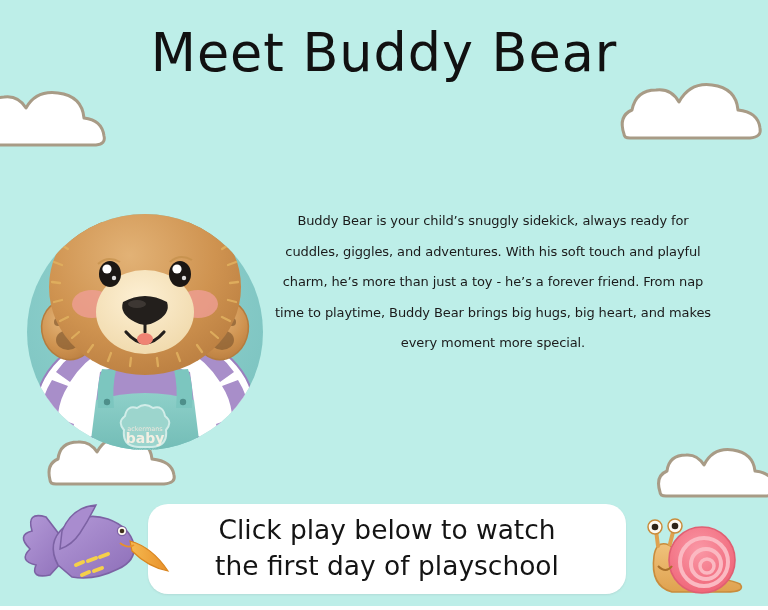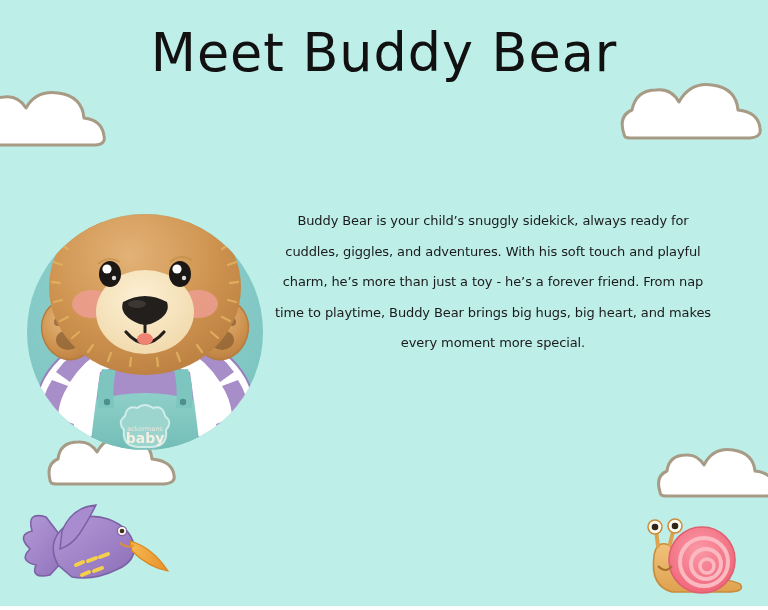--- a/index.html
+++ b/index.html
@@ -261,20 +261,26 @@
             <circle cx="166" cy="114" r="2.2" fill="#ffffff" opacity="0.85"></circle>
             <path d="M152 98 q10 -9 22 -2" stroke="#c08c46" stroke-width="2" fill="none" opacity="0.6"></path>
           </g>
         </g>
       </g>
     </svg>
   </div>
 
   <div id="body-copy">Buddy Bear is your child’s snuggly sidekick, always ready for cuddles, giggles, and adventures. With his soft touch and playful charm, he’s more than just a toy - he’s a forever friend. From nap time to playtime, Buddy Bear brings big hugs, big heart, and makes every moment more special.</div>
 
+  <div id="cta-banner">
+    <div id="cta-text">
+      <div>Click play below to watch</div>
+      <div>the first day of playschool</div>
+    </div>
+  </div>
 
   <div id="bird-illustration">
     <svg width="170" height="110" viewBox="0 0 170 110">
       <defs>
         <linearGradient id="birdGrad" x1="0" y1="0" x2="1" y2="1">
           <stop offset="0%" stop-color="#b49ad8"></stop>
           <stop offset="100%" stop-color="#8d6eb8"></stop>
         </linearGradient>
         <linearGradient id="beakGrad" x1="0" y1="0" x2="1" y2="0">
           <stop offset="0%" stop-color="#f5b950"></stop>

